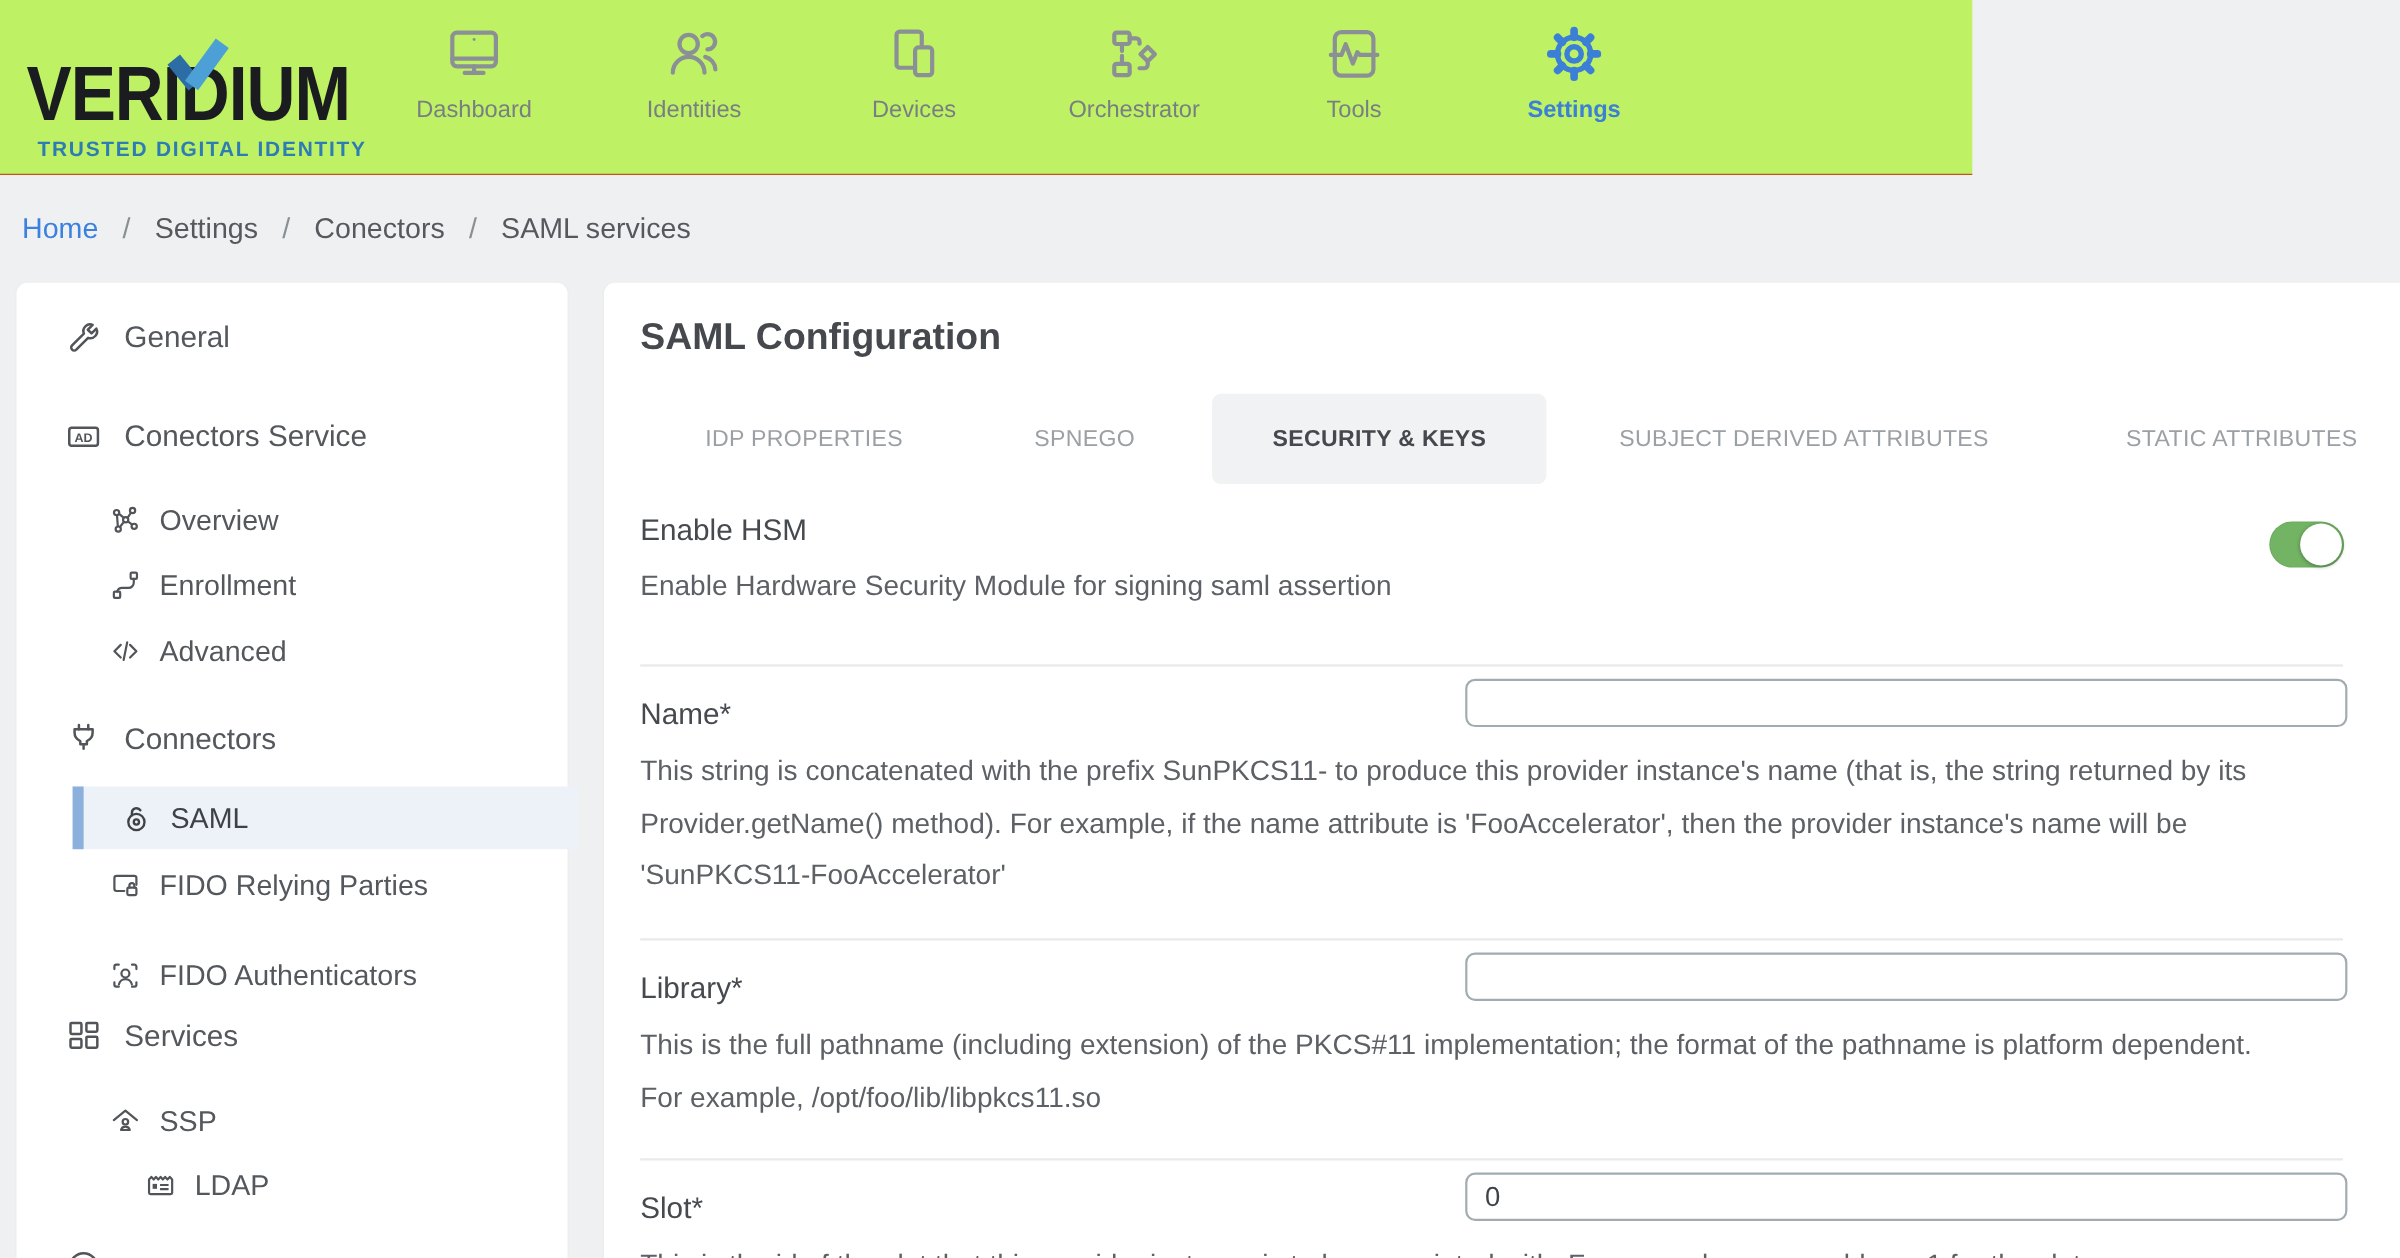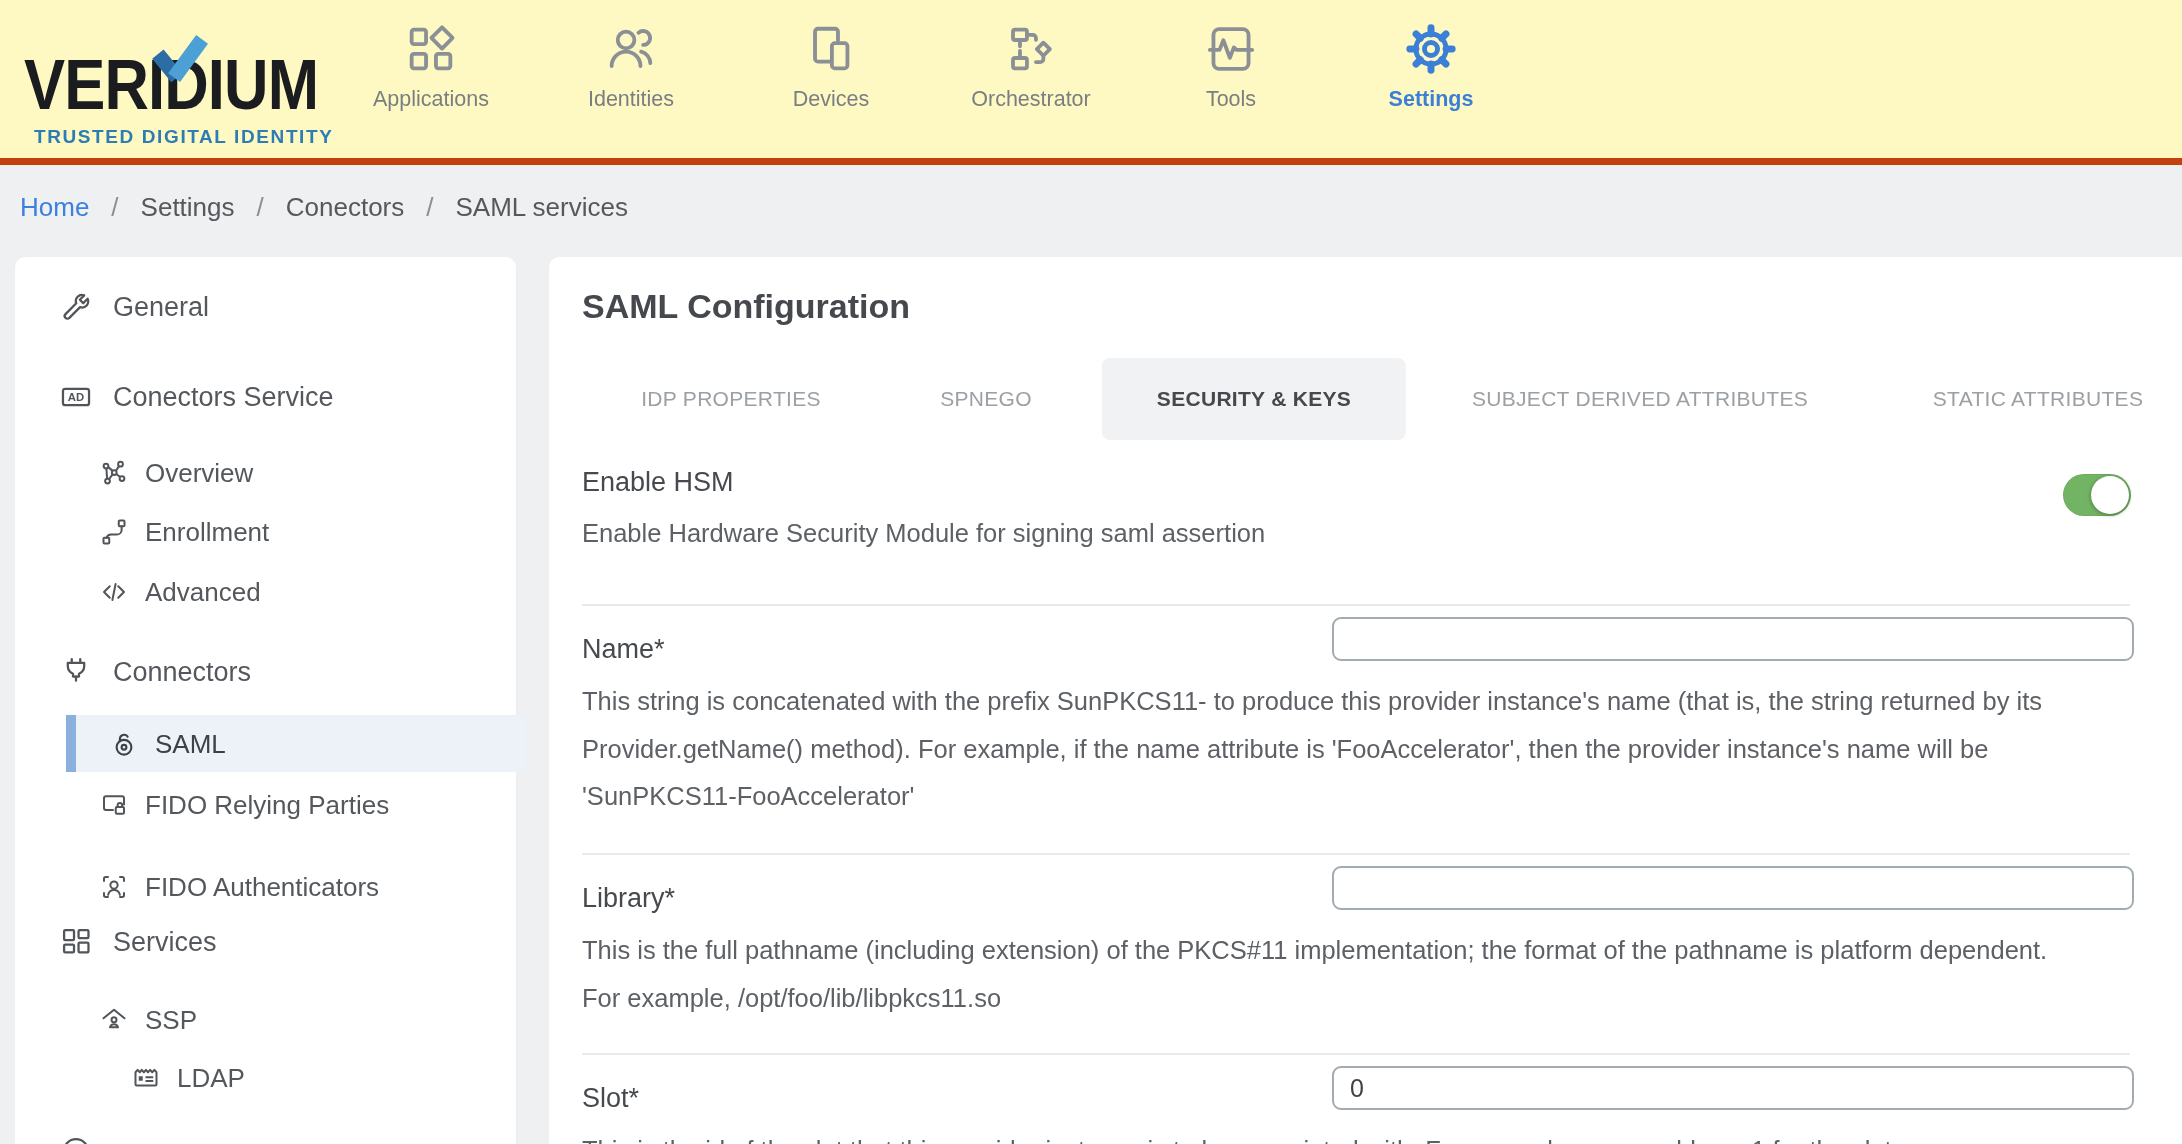--- a/index.html
+++ b/index.html
@@ -1,21 +1,21 @@
 <!DOCTYPE html>
 <html><head>
 <meta charset="utf-8">
 <style>
   html,body{margin:0;padding:0}
   body{position:relative;width:2182px;height:1144px;overflow:hidden;background:#eef0f1;
        font-family:"Liberation Sans",sans-serif;-webkit-font-smoothing:antialiased}
 
   
-  .header{position:absolute;left:0;top:0;width:2182px;height:158px;background:#fef9c3;
-          border-bottom:7px solid #c2410c;z-index:5}
+  .header{position:absolute;left:0;top:0;width:1793px;height:158px;background:#bef264;
+          border-bottom:1px solid #c2410c;z-index:5}
   .logo{position:absolute;left:24px;top:0;width:310px;height:158px;cursor:pointer}
   .logo-word{position:absolute;left:0;top:50px;font-size:70px;font-weight:800;color:#1a1c1f;
              line-height:1;letter-spacing:-1px;transform:scaleX(.88);transform-origin:left top;white-space:nowrap}
   .logo-check{position:absolute;left:128px;top:34px;width:56px;height:52px;z-index:2}
   .logo-tag{position:absolute;left:10px;top:126px;font-size:19px;font-weight:700;color:#2e7cb4;
             letter-spacing:1.6px;white-space:nowrap}
   .nav{position:absolute;left:331px;top:0;height:158px;display:flex}
   .nav-item{width:200px;height:158px;display:flex;flex-direction:column;align-items:center;cursor:pointer}
   .nav-icon{margin-top:22px;width:54px;height:54px;color:#8a9095}
   .nav-icon svg{width:100%;height:100%;display:block}
@@ -77,27 +77,26 @@
     <svg class="logo-check" viewBox="0 0 38 34">
       <path d="M4 13 L17 29" stroke="#2d6da6" stroke-width="10" fill="none"></path>
       <path d="M15 29 L34 3" stroke="#4da0d6" stroke-width="10" fill="none"></path>
     </svg>
     <div class="logo-tag">TRUSTED DIGITAL IDENTITY</div>
   </div>
   <nav class="nav" id="nav">
       <div class="nav-item">
         <span class="nav-icon">
           <svg viewBox="0 0 24 24" fill="none" stroke="currentColor" stroke-width="1.7" stroke-linecap="round" stroke-linejoin="round">
-            <rect x="3.4" y="3.4" width="6.4" height="6.4" rx="1"></rect>
-            <rect x="3.4" y="14.2" width="6.4" height="6.4" rx="1"></rect>
-            <rect x="14.2" y="14.2" width="6.4" height="6.4" rx="1"></rect>
-            <path d="M16.9 2.4l4.7 4.7-4.7 4.7-4.7-4.7z"></path>
-          </svg>
-        </span>
-        <span class="nav-label">Applications</span>
+            <rect x="3.2" y="3.4" width="17.6" height="13.6" rx="1.8"></rect>
+            <circle cx="12" cy="6.2" r="0.6" fill="currentColor" stroke="none"></circle>
+            <path d="M3.2 13.9h17.6M12 17v2.7M8.2 19.7h7.6"></path>
+          </svg>
+        </span>
+        <span class="nav-label">Dashboard</span>
       </div>
       <div class="nav-item">
         <span class="nav-icon">
           <svg viewBox="0 0 24 24" fill="none" stroke="currentColor" stroke-width="1.7" stroke-linecap="round" stroke-linejoin="round">
             <circle cx="9.8" cy="8" r="3.7"></circle>
             <path d="M3.4 19.6a6.4 6.4 0 0 1 12.8 0"></path>
             <path d="M15.3 4.8a3.1 3.1 0 1 1 2.1 5.4"></path>
             <path d="M16.5 13.2a5.4 5.4 0 0 1 4.1 5.1"></path>
           </svg>
         </span>

